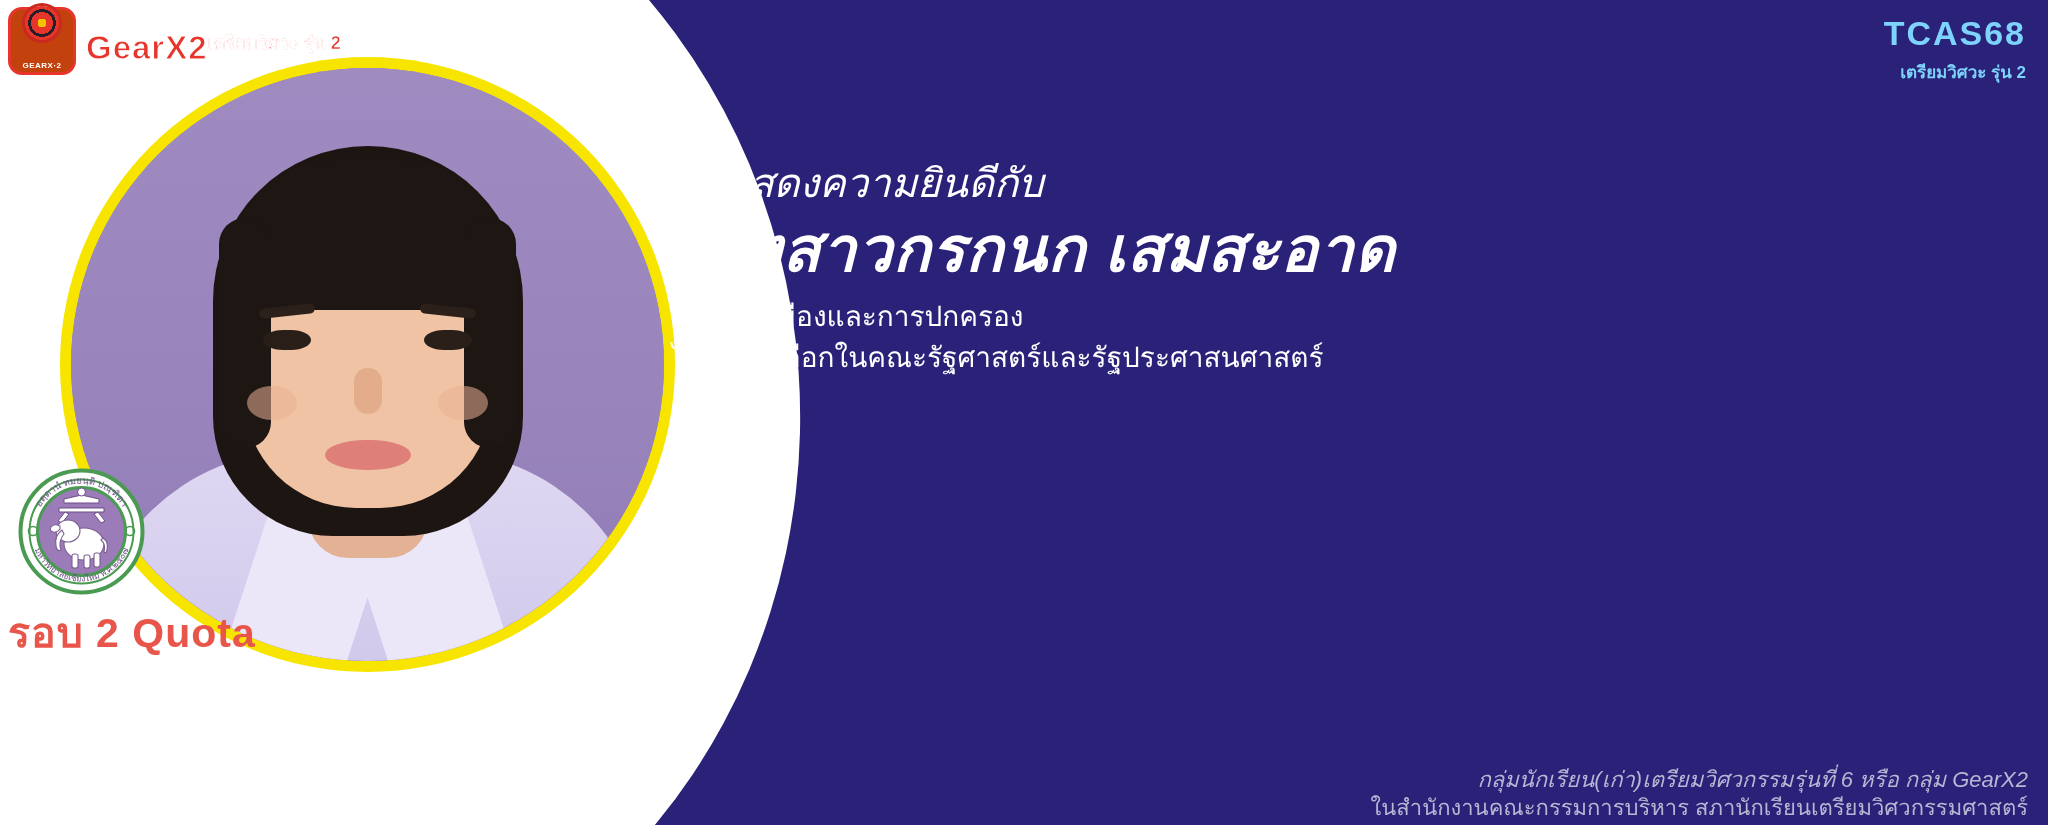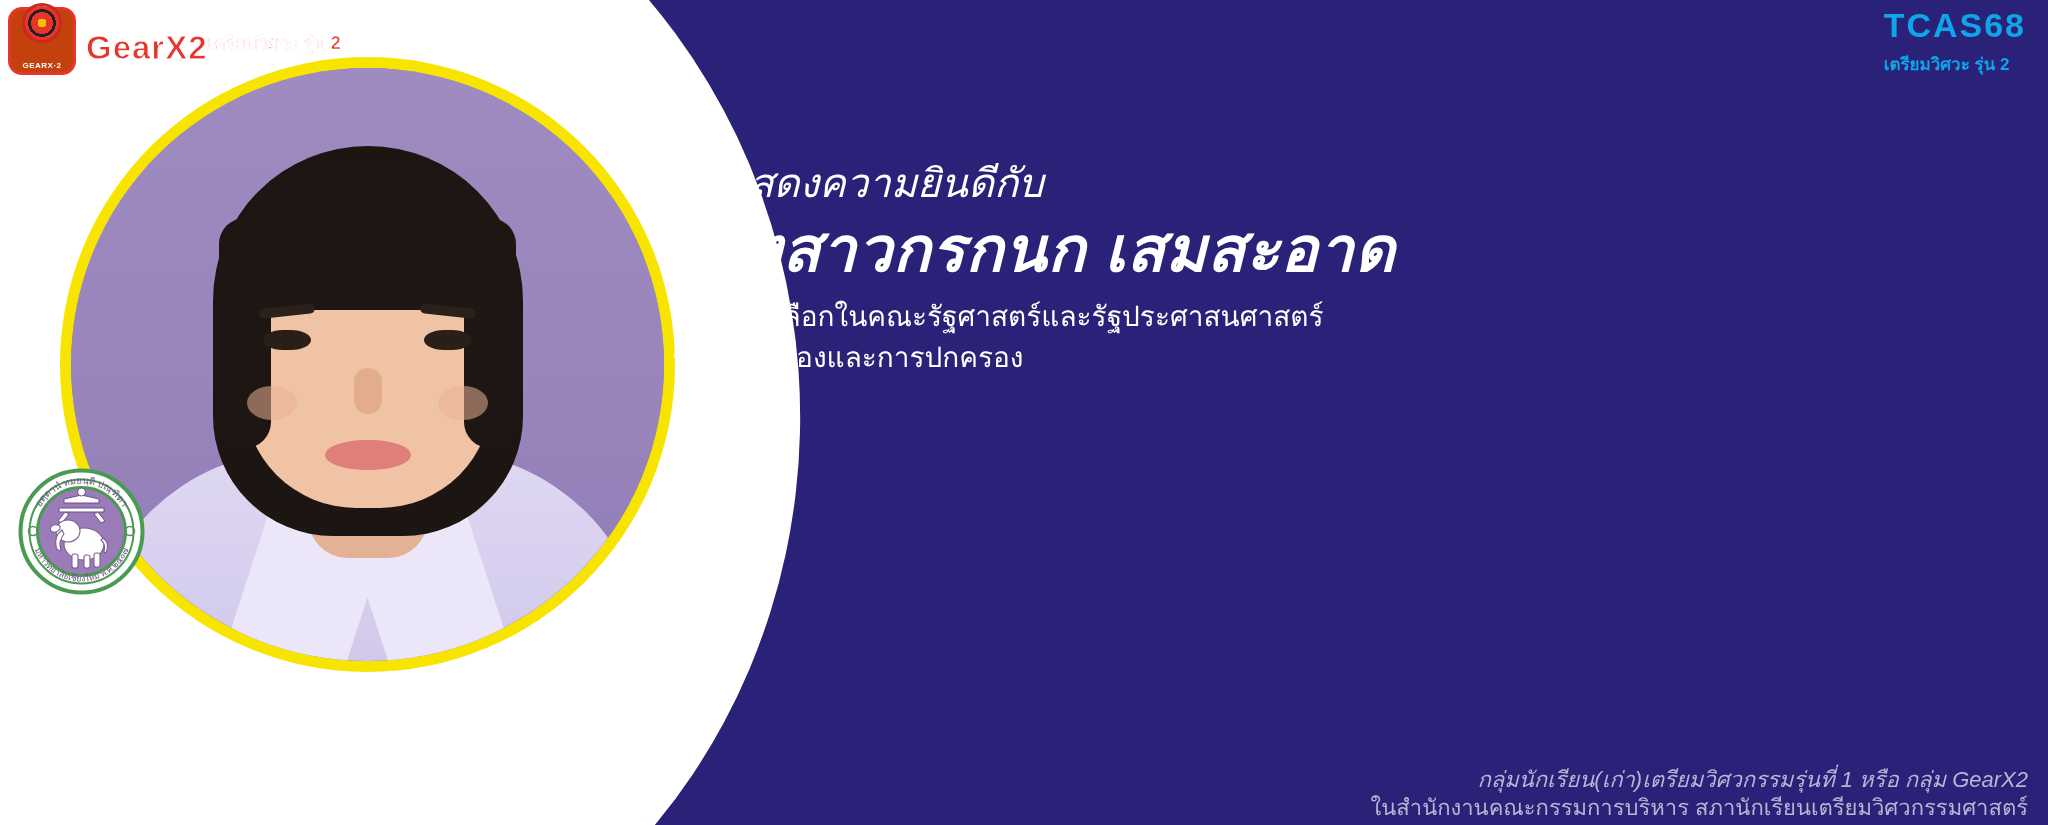--- a/index.html
+++ b/index.html
@@ -93,21 +93,21 @@
     font-size:8px;font-weight:bold;color:#fff;letter-spacing:.5px;
   }
   .logo-words{display:flex;flex-direction:row;line-height:1;margin-top:13px;}
   .logo-title{
     font-size:33px;font-weight:bold;color:#e8352c;letter-spacing:1px;
     -webkit-text-stroke:1px #ffffff;
   }
   .logo-sub{font-size:18px;font-weight:bold;color:#e8352c;margin-top:3px;-webkit-text-stroke:.6px #ffffff;}
 
   
-  .tcas{position:absolute;right:22px;top:8px;z-index:6;text-align:left;color:#0ea5e9;}
+  .tcas{position:absolute;right:22px;top:16px;z-index:6;text-align:right;color:#7dd3fc;}
   .tcas-title{font-size:34px;font-weight:bold;letter-spacing:2px;line-height:1.05;}
   .tcas-sub{font-size:17px;font-weight:bold;margin-top:6px;}
 
   
   .content{position:absolute;left:672px;top:158px;z-index:5;color:#ffffff;width:1330px;}
   .congrats{font-size:40px;font-style:italic;font-weight:normal;line-height:1.25;margin-bottom:5px;}
   .name{font-size:62px;font-style:italic;font-weight:bold;line-height:1.2;letter-spacing:1px;margin-bottom:10px;}
   .role{font-size:36px;font-style:italic;font-weight:bold;line-height:1.3;margin-bottom:12px;}
   .detail{font-size:28px;line-height:1.45;}
 
@@ -170,22 +170,22 @@
   </div>
 
   <div class="tcas">
     <div class="tcas-title">TCAS68</div>
     <div class="tcas-sub">เตรียมวิศวะ รุ่น 2</div>
   </div>
 
   <div class="content">
     <div class="congrats">ขอแสดงความยินดีกับ</div>
     <div class="name">นางสาวกรกนก เสมสะอาด</div>
+    <div class="detail">ร.บ.การเมืองและการปกครอง</div>
     <div class="detail">ได้รับคัดเลือกในคณะรัฐศาสตร์และรัฐประศาสนศาสตร์</div>
-    <div class="detail">ร.บ.การเมืองและการปกครอง</div>
   </div>
 
   <svg class="seal" viewBox="0 0 127 127">
     <circle cx="63.5" cy="63.5" r="62" fill="#ffffff"></circle>
     <circle cx="63.5" cy="63.5" r="61" fill="none" stroke="#4a9a52" stroke-width="4"></circle>
     <circle cx="63.5" cy="63.5" r="52" fill="none" stroke="#4a9a52" stroke-width="2"></circle>
     <circle cx="63.5" cy="63.5" r="44" fill="#9b7bb8"></circle>
     <circle cx="63.5" cy="63.5" r="44" fill="none" stroke="#4a9a52" stroke-width="3"></circle>
 
     <g fill="#ffffff" stroke="#6b4f87" stroke-width="1">
@@ -215,19 +215,20 @@
       <path id="arcBot" d="M 13 63 A 50.5 50.5 0 0 0 114 63"></path>
     </defs>
     <text font-size="9.5" fill="#6b4f87" font-family="'Liberation Serif', serif">
       <textPath href="#arcTop" startOffset="50%" text-anchor="middle">อตฺตานํ ทมยนฺติ ปณฺฑิตา</textPath>
     </text>
     <text font-size="8.5" fill="#6b4f87" font-family="'Liberation Serif', serif">
       <textPath href="#arcBot" startOffset="50%" text-anchor="middle">มหาวิทยาลัยเชียงใหม่ พ.ศ.๒๕๐๗</textPath>
     </text>
   </svg>
 
+  <div class="round">รอบ 2 Quota</div>
 
   <div class="footer">
-    <div class="footer-1">กลุ่มนักเรียน(เก่า)เตรียมวิศวกรรมรุ่นที่ 1 หรือ กลุ่ม GearX2</div>
+    <div class="footer-1">กลุ่มนักเรียน(เก่า)เตรียมวิศวกรรมรุ่นที่ 6 หรือ กลุ่ม GearX2</div>
     <div class="footer-2">ในสำนักงานคณะกรรมการบริหาร สภานักเรียนเตรียมวิศวกรรมศาสตร์</div>
   </div>
 
 </div>
 
 </body></html>

